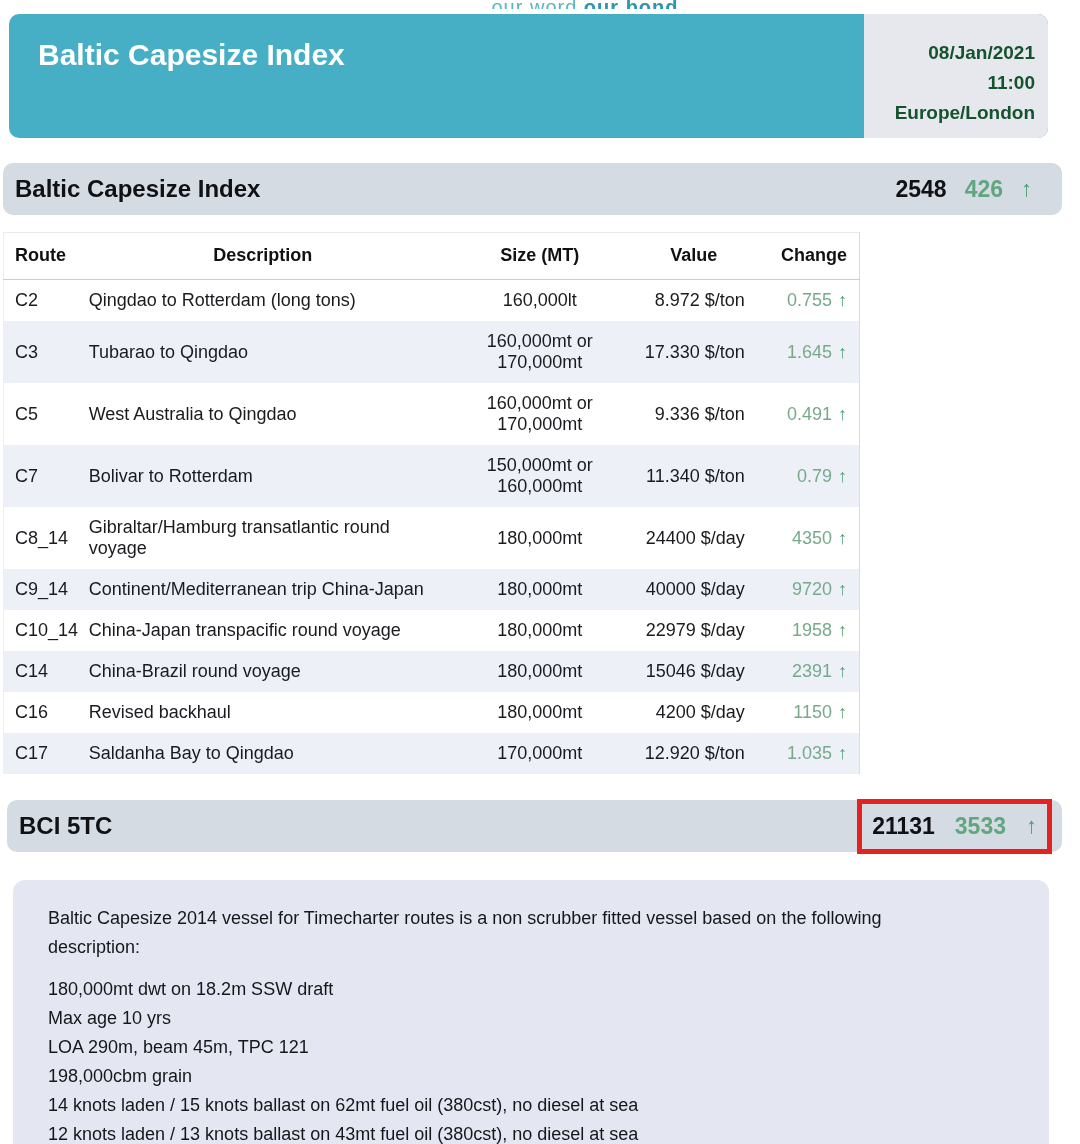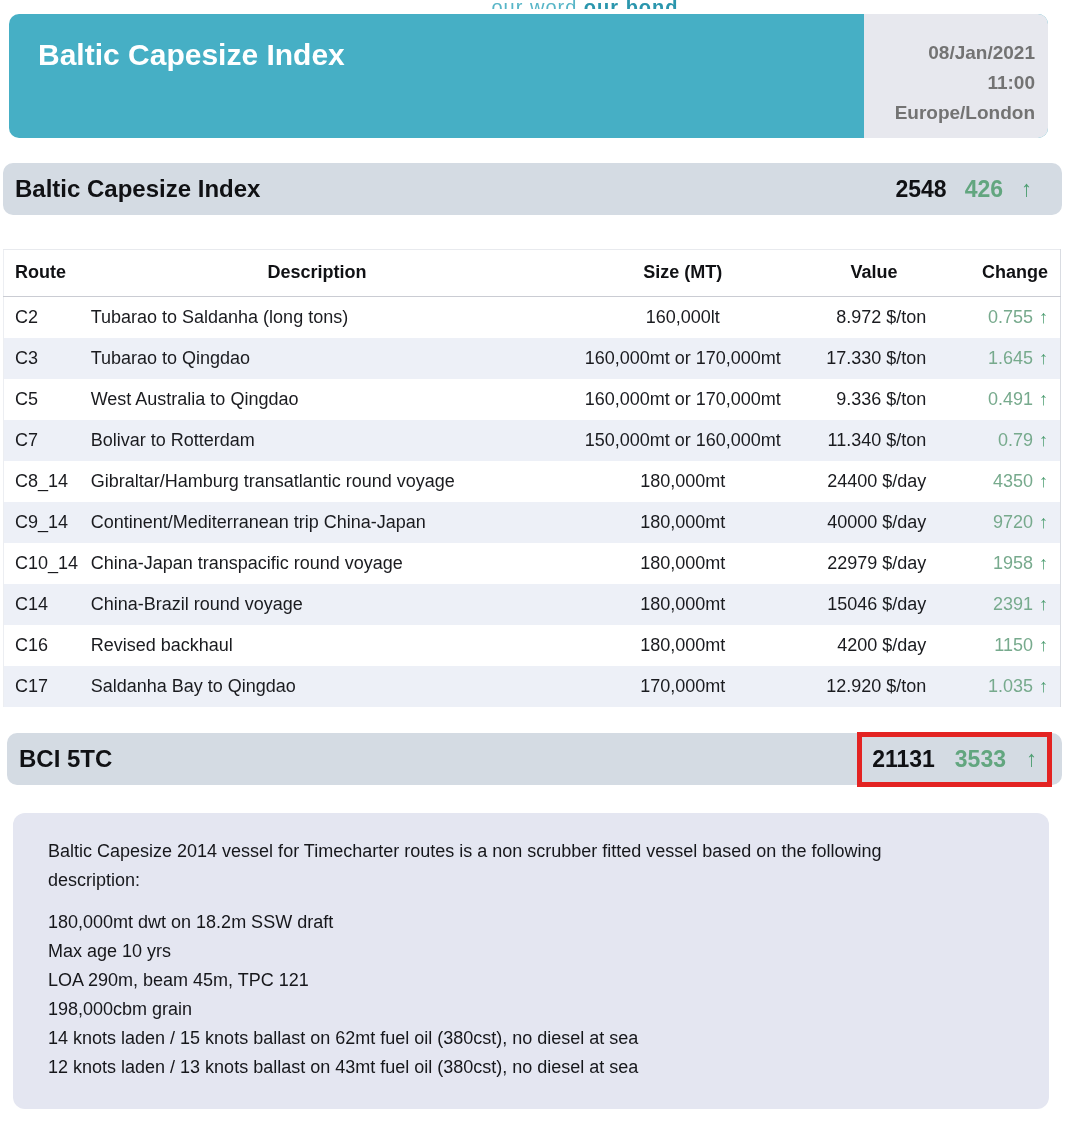--- a/index.html
+++ b/index.html
@@ -45,21 +45,21 @@
     position: absolute;
     top: 0; right: 0; bottom: 0;
     width: 184px;
     background: #e7e8ee;
     border-radius: 0 10px 10px 0;
     text-align: right;
     font-weight: bold;
     font-size: 19px;
     line-height: 30px;
     padding: 24px 13px 0 12px;
-    color: #737373;
+    color: #14532d;
   }
 
   
   .bar {
     margin: 0 18px 0 3px;
     height: 52px;
     background: #d4dbe3;
     border-radius: 10px;
     display: flex;
     align-items: center;
@@ -79,22 +79,22 @@
     border: 5px solid #e32322;
     padding: 9px 10px;
     display: flex;
     align-items: center;
     gap: 20px;
     background: transparent;
   }
 
   
   table.routes {
-    margin: 34px 22px 0 3px;
-    width: 1058px;
+    margin: 17px 22px 0 3px;
+    width: 857px;
     border-collapse: collapse;
     font-size: 18px;
     border-top: 1px solid #e8eaee;
     border-left: 1px solid #eceef2;
     border-right: 1px solid #d9dce2;
   }
   table.routes th {
     font-weight: bold;
     font-size: 18px;
     padding: 12px 4px 13px 4px;
@@ -161,21 +161,21 @@
       <th class="col-route">Route</th>
       <th class="col-desc">Description</th>
       <th class="col-size">Size (MT)</th>
       <th class="col-value">Value</th>
       <th class="col-change">Change</th>
     </tr>
   </thead>
   <tbody>
       <tr>
     <td class="col-route">C2</td>
-    <td class="col-desc">Tubarao to Saldanha (long tons)</td>
+    <td class="col-desc">Qingdao to Rotterdam (long tons)</td>
     <td class="col-size">160,000lt</td>
     <td class="col-value">8.972 $/ton</td>
     <td class="col-change"><span class="chg-num">0.755</span><span class="chg-arrow">↑</span></td>
   </tr>
       <tr>
     <td class="col-route">C3</td>
     <td class="col-desc">Tubarao to Qingdao</td>
     <td class="col-size">160,000mt or 170,000mt</td>
     <td class="col-value">17.330 $/ton</td>
     <td class="col-change"><span class="chg-num">1.645</span><span class="chg-arrow">↑</span></td>

